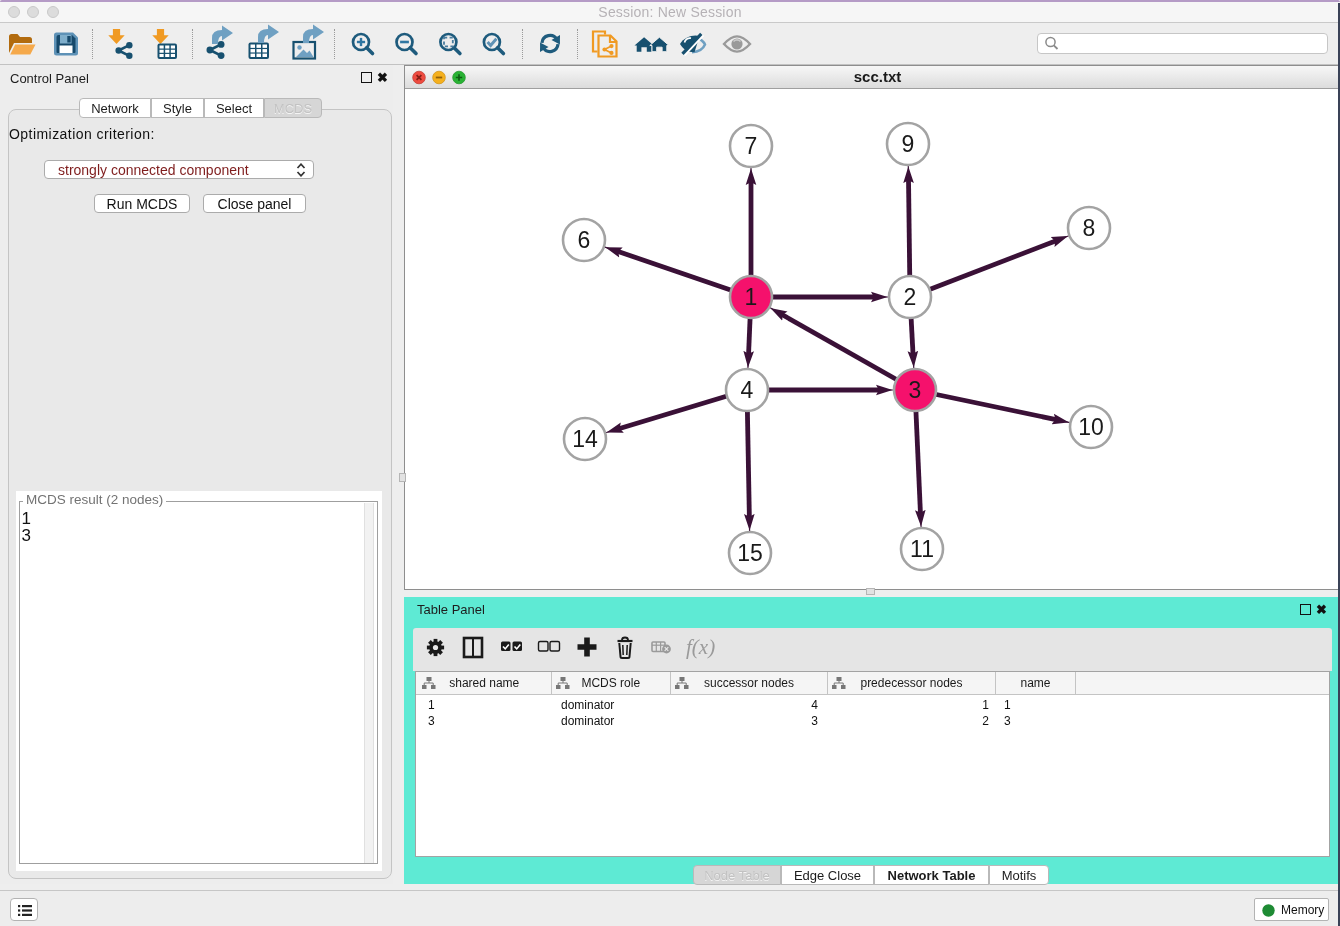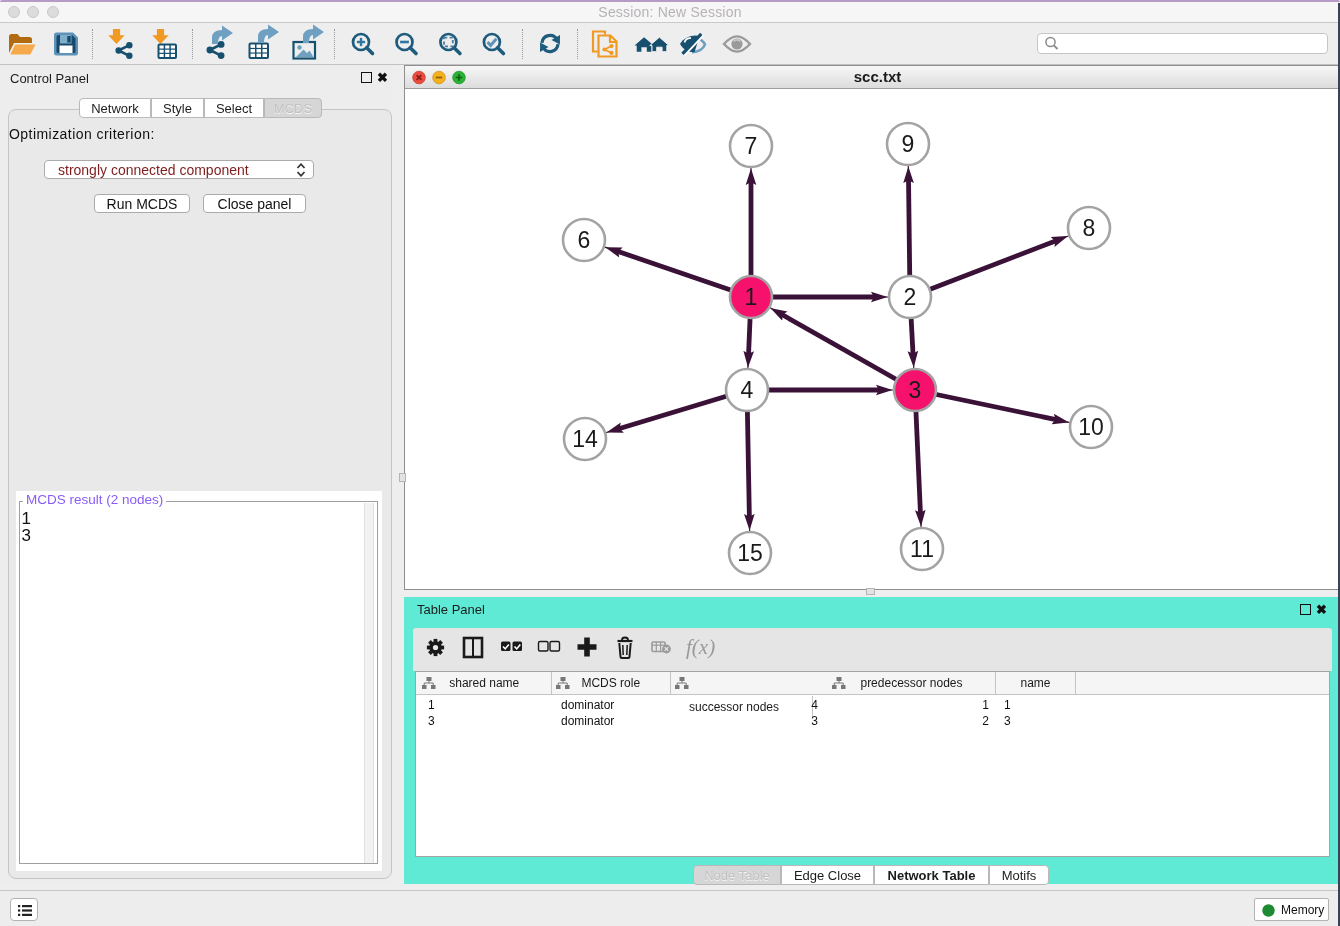--- a/index.html
+++ b/index.html
@@ -23,21 +23,21 @@
 #cpanel { left:0; top:65px; width:393px; height:819px; background:#ededed; }
 #cpanel-title { left:10px; top:6px; font-size:13px; color:#1d1d1d; }
 .tab { position:absolute; z-index:3; top:0; height:20px; background:#ffffff; border:1px solid #b9b9b9; font-size:13px; color:#1c1c1c; text-align:center; line-height:19px; }
 .tab.sel { background:#d6d6d6; color:#c2c2c2; text-shadow:0 1px 0 #f4f4f4; }
 #cpanel-body { left:8px; top:44px; width:384px; height:770px; background:#e9e9e9; border:1px solid #c4c4c4; border-radius:8px; }
 #optlabel { left:0; top:16px; width:382px; text-align:left; font-size:14px; letter-spacing:0.45px; color:#111; }
 #dropdown { left:35px; top:50px; width:270px; height:19px; background:#ffffff; border:1px solid #ababab; border-radius:4px; font-size:14px; color:#7f1d1d; line-height:18px; padding-left:13px; }
 .btn { position:absolute; height:19px; background:#ffffff; border:1px solid #ababab; border-radius:4px; font-size:14px; color:#111; text-align:center; line-height:18px; }
 #mcdswhite { left:7px; top:381px; width:366px; height:380px; background:#ffffff; }
 #fieldset { left:9.5px; top:391px; width:359px; height:363px; border:1px solid #9f9f9f; }
-#fieldlegend { left:3.5px; top:-10px; background:#ffffff; padding:0 3px; font-size:13.5px; color:#8b5cf6; }
+#fieldlegend { left:3.5px; top:-10px; background:#ffffff; padding:0 3px; font-size:13.5px; color:#737373; }
 
 
 #netwin { left:404px; top:65px; width:1112px; height:525px; border:1px solid #8e8e8e; background:#ffffff; }
 #nettitle { left:0; top:0; width:933px; height:23px; background:linear-gradient(#f7f7f7,#dcdcdc); border-bottom:1px solid #9f9f9f; }
 #nettitle-text { left:6px; top:2px; width:933px; text-align:center; font-size:15px; font-weight:bold; color:#1a1a1a; }
 
 
 #tpanel { left:404px; top:597px; width:936px; height:287px; background:#5eead4; }
 #tpanel-title { left:13px; top:5px; font-size:13px; color:#1d1d1d; }
 #ttoolbar { left:9px; top:31px; width:919px; height:43px; background:#e5e5e5; border-radius:3px 3px 0 0; }
@@ -292,21 +292,21 @@
         </svg>
         <div class="thcell" style="left:135.5px; width:119.5px;">MCDS role</div>
         <svg class="abs" style="left:139.5px; top:5px;" width="14" height="13">
           <g fill="#777">
             <rect x="4.5" y="0" width="5" height="4"></rect>
             <rect x="0" y="8" width="4.5" height="4"></rect>
             <rect x="9" y="8" width="4.5" height="4"></rect>
           </g>
           <path d="M7,4 L7,6 M2.2,8 L2.2,6 L11.2,6 L11.2,8" stroke="#777" fill="none" stroke-width="1"></path>
         </svg>
-        <div class="thcell" style="left:240px; width:157px;margin-top:24px;">successor nodes</div>
+        <div class="thcell" style="left:255px; width:157px;">successor nodes</div>
         <svg class="abs" style="left:259px; top:5px;" width="14" height="13">
           <g fill="#777">
             <rect x="4.5" y="0" width="5" height="4"></rect>
             <rect x="0" y="8" width="4.5" height="4"></rect>
             <rect x="9" y="8" width="4.5" height="4"></rect>
           </g>
           <path d="M7,4 L7,6 M2.2,8 L2.2,6 L11.2,6 L11.2,8" stroke="#777" fill="none" stroke-width="1"></path>
         </svg>
         <div class="thcell" style="left:412px; width:168px;">predecessor nodes</div>
         <svg class="abs" style="left:416px; top:5px;" width="14" height="13">

